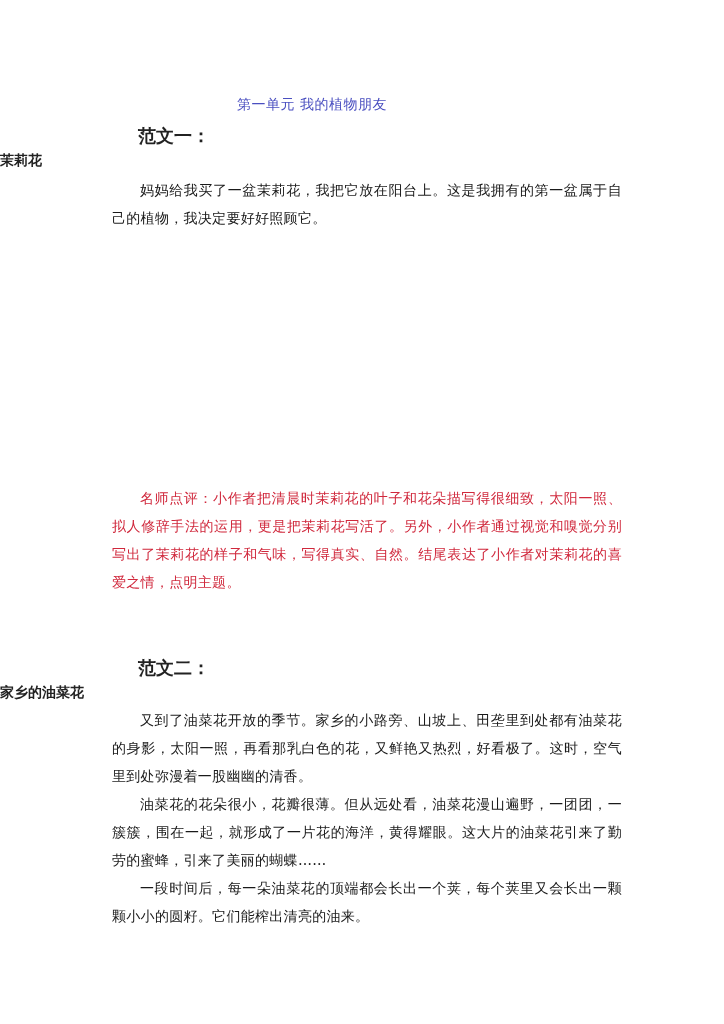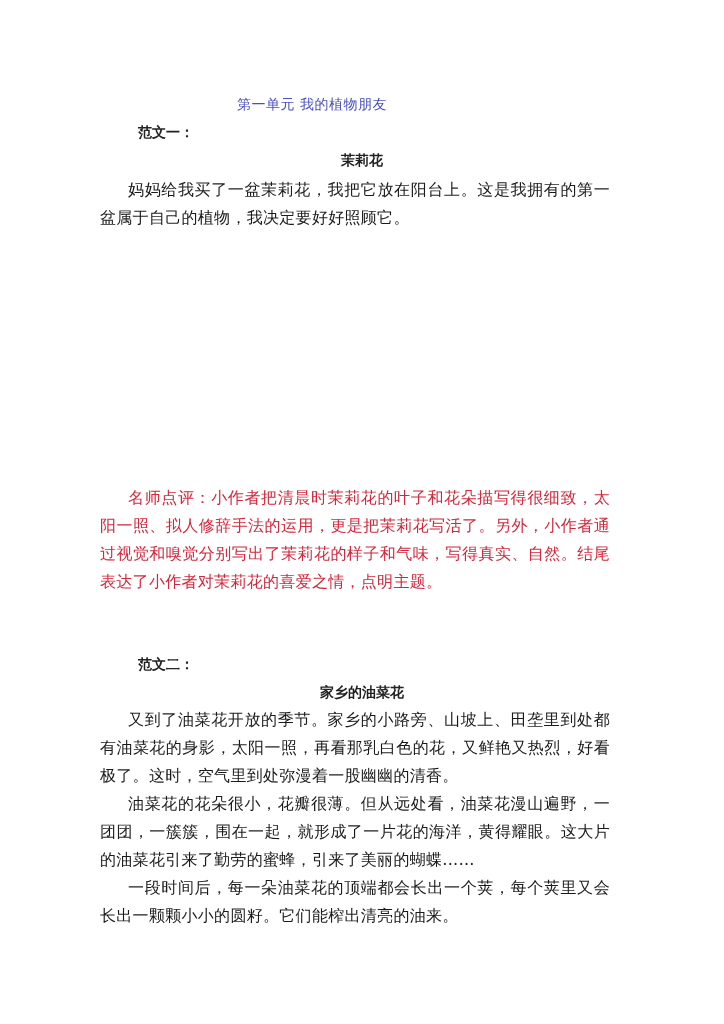--- a/index.html
+++ b/index.html
@@ -2,24 +2,24 @@
 <html><head>
   <meta charset="utf-8">
   <style>
     html, body { margin: 0; padding: 0; background: #ffffff; }
     body { width: 724px; height: 1024px; position: relative; overflow: hidden;
            font-family: "DejaVu Serif", "Liberation Serif", serif; color: #1a1a1a; }
     .page { position: absolute; left: 0; top: 0; width: 724px; height: 1024px; }
     .unit-title { position: absolute; left: 0; width: 624px; top: 96px; text-align: center;
                   font-size: 14px; color: #4a4fc0; letter-spacing: 0.5px; }
     .section-label { position: absolute; left: 138px; font-family: "DejaVu Sans", "Liberation Sans", sans-serif;
-                     font-size: 14px; font-weight: bold; color: #222; }
-    .essay-title { position: absolute; left: 0; width: 724px; text-align: center;
+                     font-size: 18px; font-weight: bold; color: #222; }
+    .essay-title { position: absolute; left: 0; width: 724px; 
                    font-family: "DejaVu Sans", "Liberation Sans", sans-serif; font-size: 14px; font-weight: bold; color: #222; }
-    .para { position: absolute; left: 100px; width: 510px; font-size: 16px; line-height: 28px;
+    .para { position: absolute; left: 112px; width: 510px; font-size: 14px; line-height: 28px;
             text-indent: 28px; text-align: justify; letter-spacing: 0.3px; }
     .comment { color: #d0283c; }
   </style>
 </head>
 <body>
 
 <div class="page">
   <div class="unit-title">第一单元  我的植物朋友</div>
 
   <div class="section-label" style="top:124px">范文一：</div>

